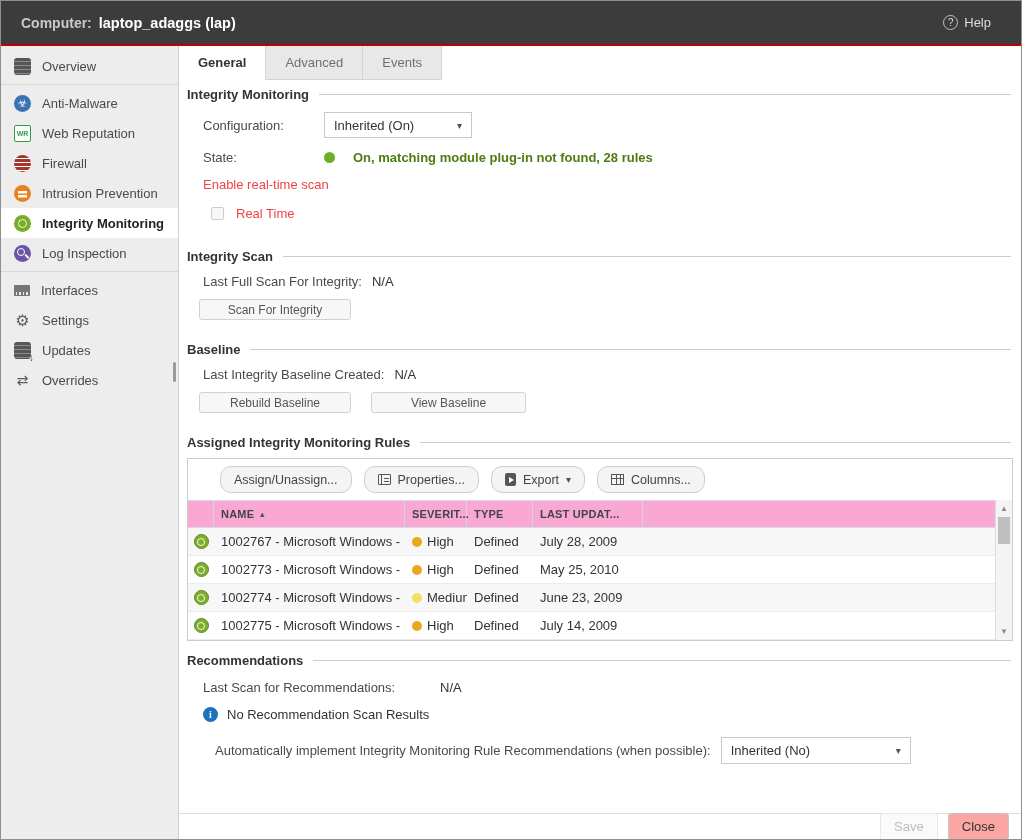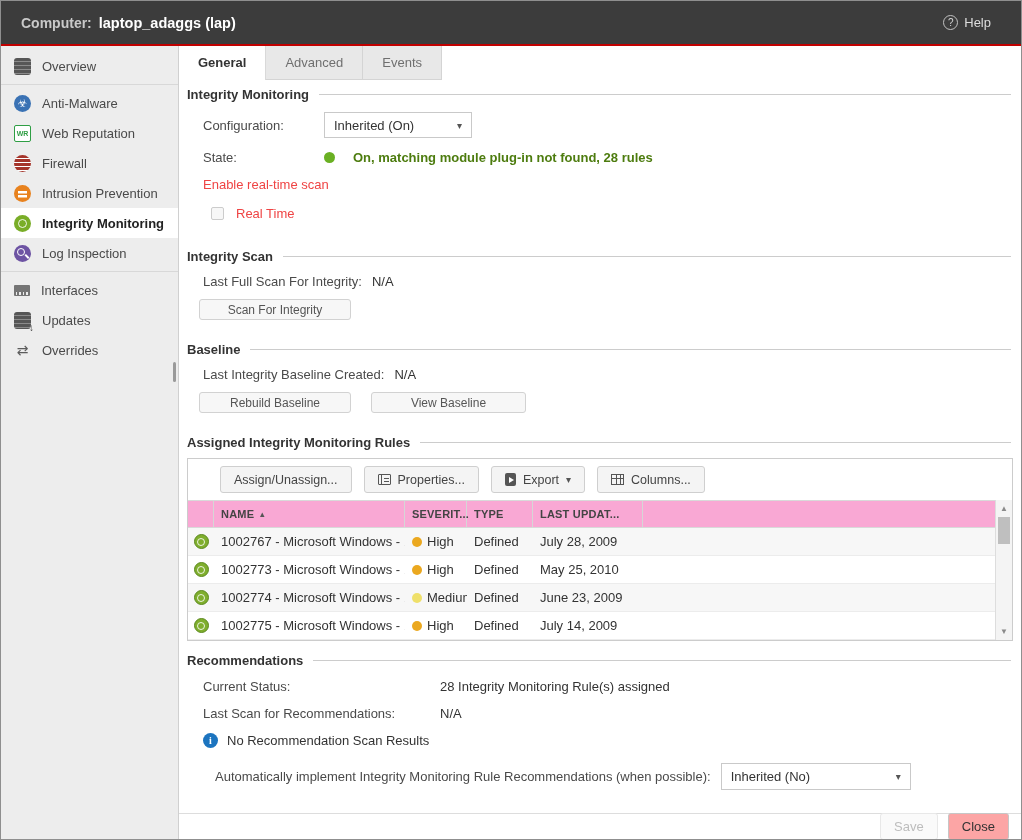--- a/index.html
+++ b/index.html
@@ -65,21 +65,21 @@
   .checkbox { width:13px; height:13px; border:1px solid #ccc; background:#f7f7f7; border-radius:2px; margin-right:12px; }
 
   .value-gap { margin-left:10px; color:#333; }
   .btn { display:inline-flex; align-items:center; justify-content:center; background:#f7f7f7; border:1px solid #d2d2d2; border-radius:3px; font-size:12px; color:#555; height:21px; cursor:pointer; }
   .btn.w152 { width:152px; }
   .btn.w155 { width:155px; }
 
   
   .rules-box { border:1px solid #ccc; margin-top:8px; width:826px; }
   .rules-toolbar { display:flex; align-items:center; gap:12px; padding:7px 8px 7px 32px; }
-  .tbtn { display:inline-flex; align-items:center; gap:7px; height:27px; padding:0 13px; background:#f4f4f4; border:1px solid #cfcfcf; border-radius:3px; font-size:12.5px; color:#444; cursor:pointer; }
+  .tbtn { display:inline-flex; align-items:center; gap:7px; height:27px; padding:0 13px; background:#f4f4f4; border:1px solid #cfcfcf; border-radius:11px; font-size:12.5px; color:#444; cursor:pointer; }
   .tb-ic-properties { width:13px; height:11px; border:1px solid #555; border-radius:1px;
      background:linear-gradient(#555,#555) 2.5px 0/1px 11px no-repeat,
                 linear-gradient(#555,#555) 5px 3px/5px 1px no-repeat,
                 linear-gradient(#555,#555) 5px 6px/5px 1px no-repeat; }
   .tb-ic-export { width:11px; height:13px; background:#555; border-radius:2px; position:relative; }
   .tb-ic-export::after { content:""; position:absolute; top:4px; left:4px; border-left:5px solid #fff; border-top:3px solid transparent; border-bottom:3px solid transparent; }
   .tb-ic-columns { width:13px; height:11px; border:1px solid #555;
      background:linear-gradient(#555,#555) 0 2.5px/13px 1px no-repeat,
                 linear-gradient(#555,#555) 3.5px 0/1px 11px no-repeat,
                 linear-gradient(#555,#555) 7.5px 0/1px 11px no-repeat; }
@@ -170,20 +170,24 @@
         <span>Integrity Monitoring</span>
       </div>
       <div class="side-item">
         <span class="si ic-loginspection"></span>
         <span>Log Inspection</span>
       </div>
       <div class="side-sep"></div>
       <div class="side-item">
         <span class="si ic-interfaces"></span>
         <span>Interfaces</span>
+      </div>
+      <div class="side-item">
+        <span class="si ic-settings"></span>
+        <span>Settings</span>
       </div>
       <div class="side-item">
         <span class="si ic-updates"></span>
         <span>Updates</span>
       </div>
       <div class="side-item">
         <span class="si ic-overrides"></span>
         <span>Overrides</span>
       </div>
       <div class="side-handle"></div>
@@ -335,24 +339,20 @@
               <div class="vs-arrow vs-up">▲</div>
               <div class="vs-thumb"></div>
               <div class="vs-arrow vs-down">▼</div>
             </div>
           </div>
         </div>
 
         <div class="section-title mt12">
           <span>Recommendations</span>
         </div>
-        <div class="rec-row mt11">
-          <span class="rec-label">Current Status:</span>
-          <span style="color:#333;">28 Integrity Monitoring Rule(s) assigned</span>
-        </div>
         <div class="rec-row mt12">
           <span class="rec-label">Last Scan for Recommendations:</span>
           <span style="color:#333;">N/A</span>
         </div>
         <div class="rec-row mt12">
           <span class="info-ic">i</span>
           <span style="color:#333;">No Recommendation Scan Results</span>
         </div>
         <div class="auto-row mt15">
           <span>Automatically implement Integrity Monitoring Rule Recommendations (when possible):</span>

